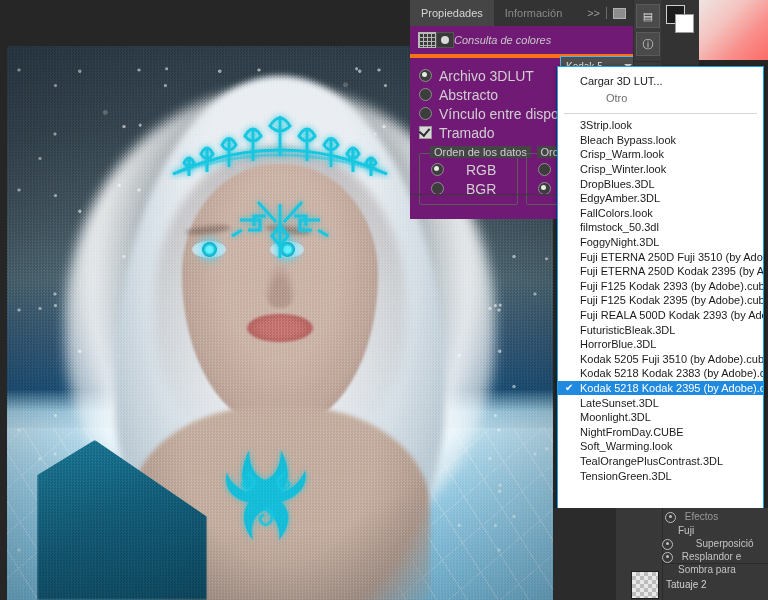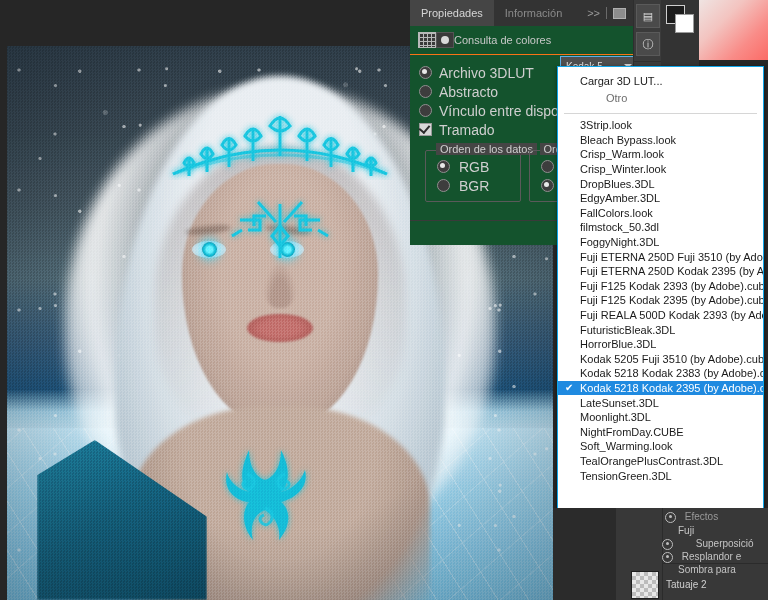--- a/index.html
+++ b/index.html
@@ -74,48 +74,48 @@
   .ph-tat-c{position:absolute;left:212px;top:400px;width:96px;height:100px;}
   .cyan{stroke:#19c6e0;fill:none;stroke-width:3;filter:drop-shadow(0 0 3px rgba(25,198,224,.9));}
   .cyanfill{fill:#15bcd8;filter:drop-shadow(0 0 3px rgba(25,198,224,.85));}
   .ph-vign{position:absolute;inset:0;pointer-events:none;
     background:radial-gradient(ellipse at 50% 45%, rgba(0,0,0,0) 55%, rgba(10,20,30,.30) 100%);}
   .ph-noise{position:absolute;inset:0;pointer-events:none;opacity:.18;
     background-image:repeating-conic-gradient(rgba(255,255,255,.5) 0% 25%, rgba(0,0,0,.5) 0% 50%);
     background-size:3px 3px;mix-blend-mode:overlay;}
 
   
-  .panel{position:absolute;left:410px;top:0;width:223px;height:245px;background:#14532d;}
+  .panel{position:absolute;left:410px;top:0;width:223px;height:219px;background:#701a75;}
   .panel-tabs{height:26px;background:#333;display:flex;align-items:stretch;position:relative;}
   .ptab{display:flex;align-items:center;padding:0 11px;font-size:11px;color:#8a8a8a;}
   .ptab.active{background:#454545;color:#d6d6d6;}
   .ptab-right{margin-left:auto;display:flex;align-items:center;gap:6px;padding-right:7px;color:#9a9a9a;font-size:11px;}
   .icon-sq{width:11px;height:9px;border:1px solid #b0b0b0;background:#8d8d8d;display:inline-block;}
   .vbar{width:1px;height:12px;background:#6a6a6a;display:inline-block;}
-  .panel-head{height:28px;display:flex;align-items:center;padding:0 8px;border-bottom:1px solid #f97316;}
+  .panel-head{height:28px;display:flex;align-items:center;padding:0 8px;border-bottom:4px solid #f97316;font-style:italic;}
   .grid-ico{width:16px;height:14px;background:#3a3a3a;border:1px solid #b9b9b9;
     background-image:linear-gradient(to right,#b9b9b9 1px,transparent 1px),linear-gradient(to bottom,#b9b9b9 1px,transparent 1px);
     background-size:4px 4px;}
   .circ-ico{width:16px;height:14px;background:#3a3a3a;border:1px solid #555;display:flex;align-items:center;justify-content:center;}
   .circ-ico i{width:8px;height:8px;border-radius:50%;background:#d9d9d9;display:block;}
   .phead-label{font-size:11px;color:#c8c8c8;}
   .panel-body{padding:8px 9px 0 9px;}
   .row{display:flex;align-items:center;height:19px;gap:7px;}
   .radio{width:11px;height:11px;border-radius:50%;border:1px solid #8f8f8f;background:#3d3d3d;position:relative;flex:none;}
   .radio.on:after{content:"";position:absolute;left:2px;top:2px;width:5px;height:5px;border-radius:50%;background:#e8e8e8;}
   .cb{width:11px;height:11px;border:1px solid #9a9a9a;background:#d8d8d8;position:relative;flex:none;}
   .cb.on:after{content:"";position:absolute;left:1px;top:-1px;width:5px;height:8px;border-right:2px solid #2b2b2b;border-bottom:2px solid #2b2b2b;transform:rotate(40deg);}
   .lbl{font-size:14px;color:#cfcfcf;}
   .lut-btn{position:absolute;left:150px;top:56px;width:66px;height:18px;background:#4f4f4f;border:1px solid #5bb0e8;
     display:flex;align-items:center;padding:0 5px;font-size:10px;color:#e2e2e2;justify-content:space-between;}
   .caret{width:0;height:0;border-left:4px solid transparent;border-right:4px solid transparent;border-top:4px solid #d5d5d5;}
-  .fs-wrap{display:flex;gap:8px;margin-top:5px;margin-left:6px;}
+  .fs-wrap{display:flex;gap:8px;margin-top:5px;}
   .fieldset{flex:1;border:1px solid #5a5a5a;border-radius:2px;padding:6px 0 6px 0;position:relative;margin-top:6px;}
   .fs-title{position:absolute;top:-8px;left:10px;background:#454545;padding:0 4px;font-size:11px;color:#cfcfcf;white-space:nowrap;}
-  .fs-row{display:flex;align-items:center;gap:9px;height:19px;padding-left:11px;}
+  .fs-row{display:flex;align-items:center;gap:22px;height:19px;padding-left:11px;}
   .panel-foot{position:absolute;left:0;bottom:0;width:100%;height:24px;border-top:1px solid #3a3a3a;display:flex;align-items:center;justify-content:flex-end;gap:11px;padding-right:10px;}
   .foot-ico{color:#c9c9c9;font-size:12px;line-height:1;}
 
   
   .rail{position:absolute;left:633px;top:0;width:28px;height:90px;background:#3b3b3b;border-left:1px solid #2e2e2e;}
   .rail-btn{width:22px;height:22px;margin:4px auto 0 auto;background:#4a4a4a;border:1px solid #5a5a5a;display:flex;align-items:center;justify-content:center;color:#dcdcdc;font-size:11px;}
   .rail-sep{height:1px;background:#2e2e2e;margin:5px 0;}
   .tools{position:absolute;left:661px;top:0;width:38px;height:90px;background:#333;}
   .swatch{position:absolute;left:666px;top:5px;width:26px;height:26px;}
   .sw-b{position:absolute;left:0;top:0;width:17px;height:17px;background:#1c1c1c;border:1px solid #cfcfcf;}

